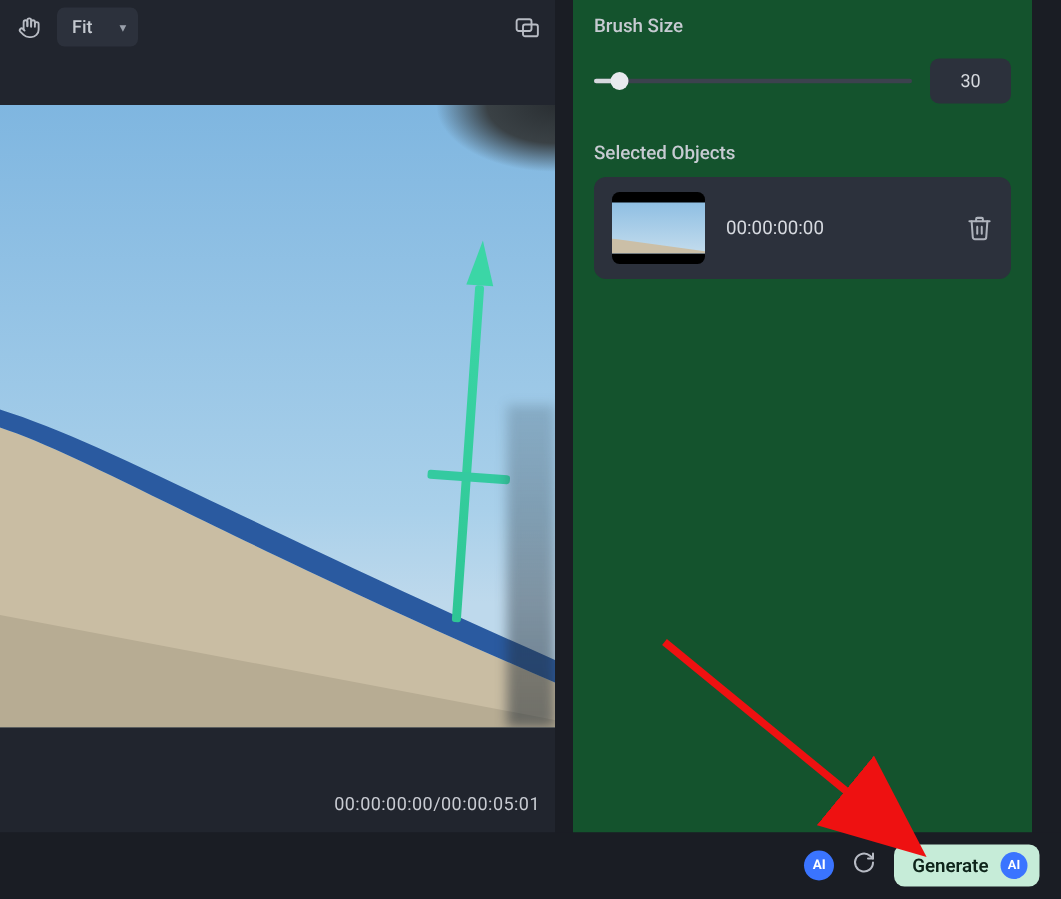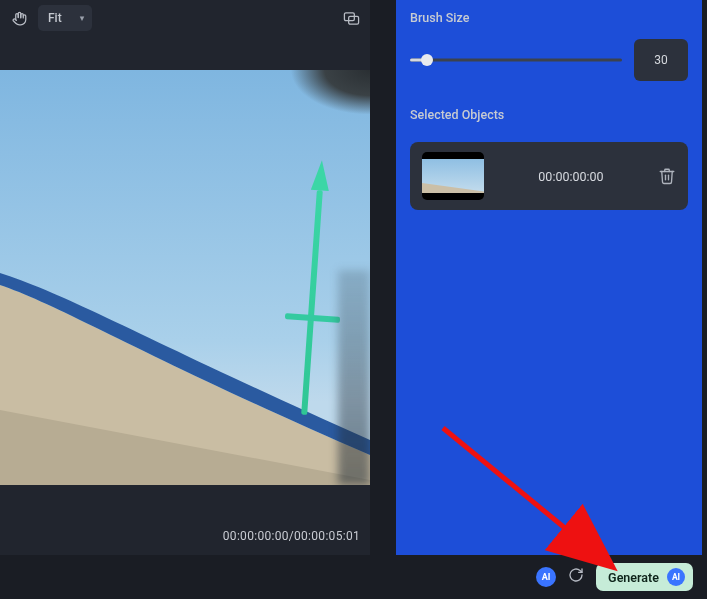--- a/index.html
+++ b/index.html
@@ -85,23 +85,23 @@
   }
   .time-readout {
     position:absolute; bottom:0; padding: 14px 10px 12px 16px;
     width:370px; text-align:right;
     font-size:12px; color:#c9ccd3;
     letter-spacing:.3px;
   }
 
   .right-panel {
     position:absolute;
-    left:396px; top:0;
+    left:382px; top:0;
     width:306px; height:555px;
-    background:#1d4ed8;
+    background:#14532d;
     padding:10px 14px 12px 14px;
   }
   .field-label{
     font-size:12.5px; color:#c7cbd2; font-weight:500;
     margin-top:0px; margin-bottom:14px;
   }
   .slider-row{ display:flex; align-items:center; gap:12px; }
   .slider{
     position:relative; flex:1; height:20px;
   }
@@ -114,41 +114,41 @@
     height:3px; background:#d6d9de; border-radius:2px;
     width:8%;
   }
   .slider-thumb{
     position:absolute; top:50%; left:8%;
     width:12px; height:12px; background:#e8eaee; border-radius:50%;
     transform:translate(-50%,-50%);
   }
   .num-box{
     background:#2c313c; border-radius:6px;
-    width:54px; height:42px;
+    width:54px; height:30px;
     display:flex; align-items:center; justify-content:center;
     font-size:12px; color:#d6d9de;
   }
   .section-label{
     font-size:12.5px; color:#c7cbd2; font-weight:500;
-    margin-top:26px; margin-bottom:20px;
+    margin-top:26px; margin-bottom:8px;
   }
   .obj-card{
     background:#2c313c; border-radius:8px;
     padding:10px 12px; display:flex; align-items:center; gap:14px;
   }
   .thumb{
     width:62px; height:48px; background:#000; border-radius:5px;
     position:relative; overflow:hidden; flex-shrink:0;
   }
   .thumb .mini{ position:absolute; left:0; right:0; top:7px; bottom:7px; }
   .thumb .mini .tsky{ position:absolute; inset:0; background:linear-gradient(#8fbfe3,#c3dced); }
   .thumb .mini .tramp{ position:absolute; left:0; right:0; bottom:0; height:45%;
     background:#cbbfa7; clip-path: polygon(0 35%, 100% 90%, 100% 100%, 0 100%); }
-  .obj-time{ flex:1; font-size:12.5px; color:#d7dae0;text-align:center; }
+  .obj-time{ flex:1; font-size:12.5px; color:#d7dae0; }
   .trash{ width:18px; height:18px; color:#aeb3bc; }
 
   .bottom-bar{
     position:absolute; left:0; right:0; bottom:0; height:44px;
     background:#1a1d24;
     display:flex; align-items:center; justify-content:flex-end;
     padding:0 14px; gap:12px;
   }
   .ai-badge{
     width:20px; height:20px; border-radius:50%;

